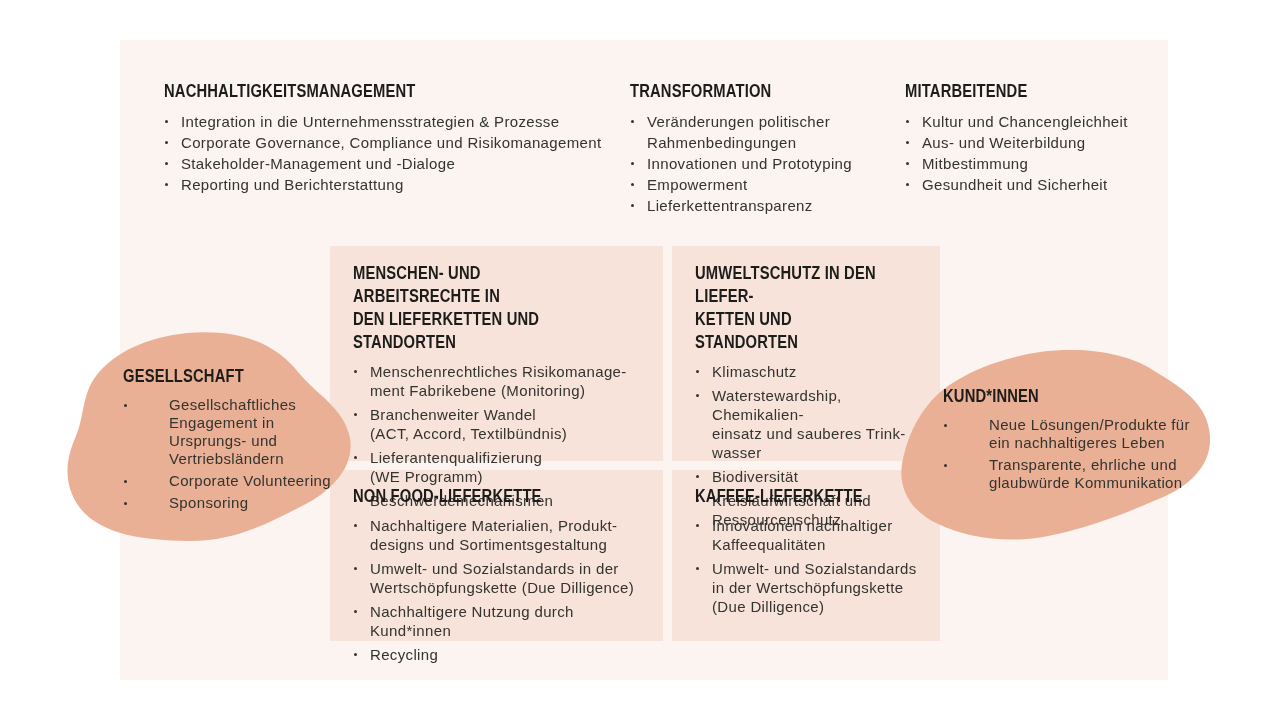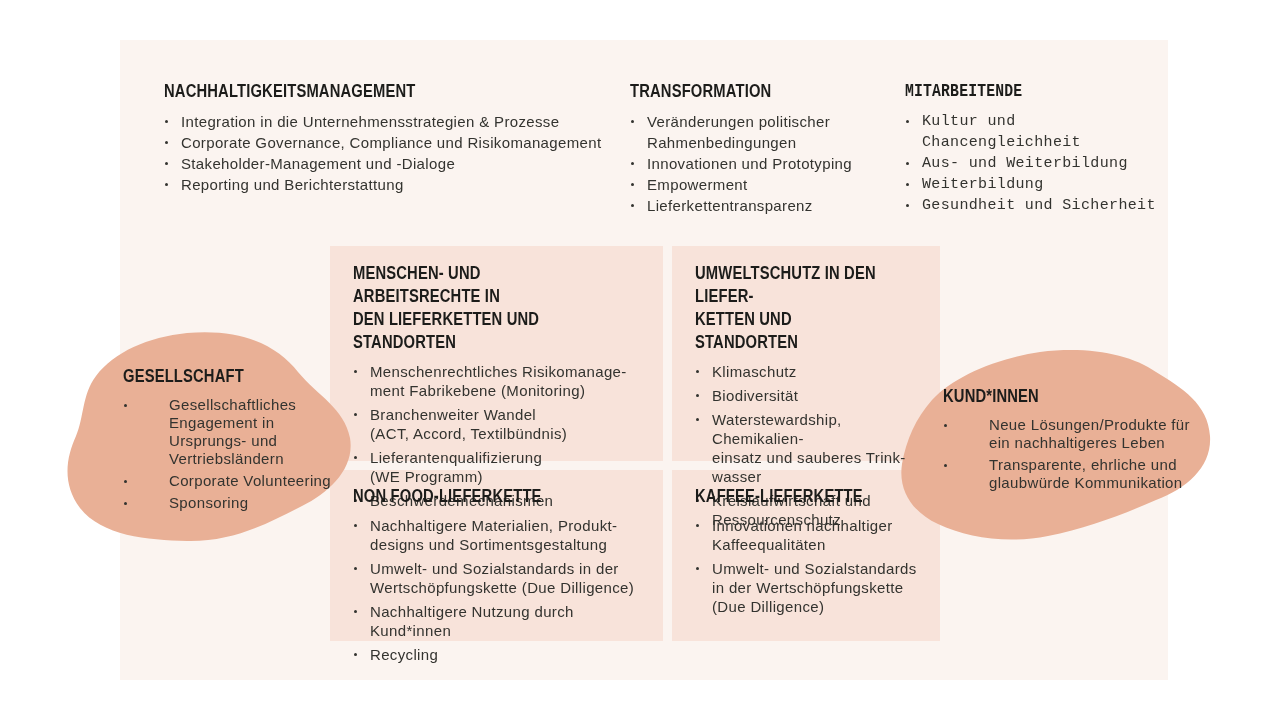--- a/index.html
+++ b/index.html
@@ -22,21 +22,21 @@
   .panel{position:absolute;left:120px;top:40px;width:1048px;height:640px;background:var(--panel-bg);}
   .box{position:absolute;background:var(--box-bg);}
   .box-menschenrechte{left:330px;top:246px;width:333px;height:215px;}
   .box-umweltschutz{left:672px;top:246px;width:268px;height:215px;}
   .box-nonfood{left:330px;top:470px;width:333px;height:171px;}
   .box-kaffee{left:672px;top:470px;width:268px;height:171px;}
 
   .section{position:absolute;}
   .s-management{left:164px;top:80px;width:480px;}
   .s-transformation{left:630px;top:80px;width:270px;}
-  .s-mitarbeitende{left:905px;top:80px;width:260px;font-family:Liberation Mono, monospace;}
+  .s-mitarbeitende{left:905px;top:80px;width:260px;}
   .s-menschenrechte{left:353px;top:262px;width:300px;}
   .s-umweltschutz{left:695px;top:262px;width:240px;}
   .s-nonfood{left:353px;top:485px;width:300px;}
   .s-kaffee{left:695px;top:485px;width:240px;}
   .s-gesellschaft{left:123px;top:365px;width:230px;}
   .s-kundinnen{left:943px;top:385px;width:250px;}
 
   .hd{
     display:inline-block;
     font-weight:bold;
@@ -152,21 +152,21 @@
         <li>
           <span class="dot"></span>
           <span class="txt">Kultur und Chancengleichheit</span>
         </li>
         <li>
           <span class="dot"></span>
           <span class="txt">Aus- und Weiterbildung</span>
         </li>
         <li>
           <span class="dot"></span>
-          <span class="txt">Weiterbildung</span>
+          <span class="txt">Mitbestimmung</span>
         </li>
         <li>
           <span class="dot"></span>
           <span class="txt">Gesundheit und Sicherheit</span>
         </li>
       </ul>
   </div>
 
   <div class="section boxed s-menschenrechte">
     <span class="hd">MENSCHEN- UND ARBEITSRECHTE IN
@@ -197,27 +197,27 @@
   <div class="section boxed s-umweltschutz">
     <span class="hd">UMWELTSCHUTZ IN DEN LIEFER-
 KETTEN UND STANDORTEN</span>
     <ul class="items">
         <li>
           <span class="dot"></span>
           <span class="txt">Klimaschutz</span>
         </li>
         <li>
           <span class="dot"></span>
-          <span class="txt">Biodiversität</span>
-        </li>
-        <li>
-          <span class="dot"></span>
           <span class="txt">Waterstewardship, Chemikalien-
 einsatz und sauberes Trink-
 wasser</span>
+        </li>
+        <li>
+          <span class="dot"></span>
+          <span class="txt">Biodiversität</span>
         </li>
         <li>
           <span class="dot"></span>
           <span class="txt">Kreislaufwirtschaft und
 Ressourcenschutz</span>
         </li>
       </ul>
   </div>
 
   <div class="section boxed s-nonfood">

